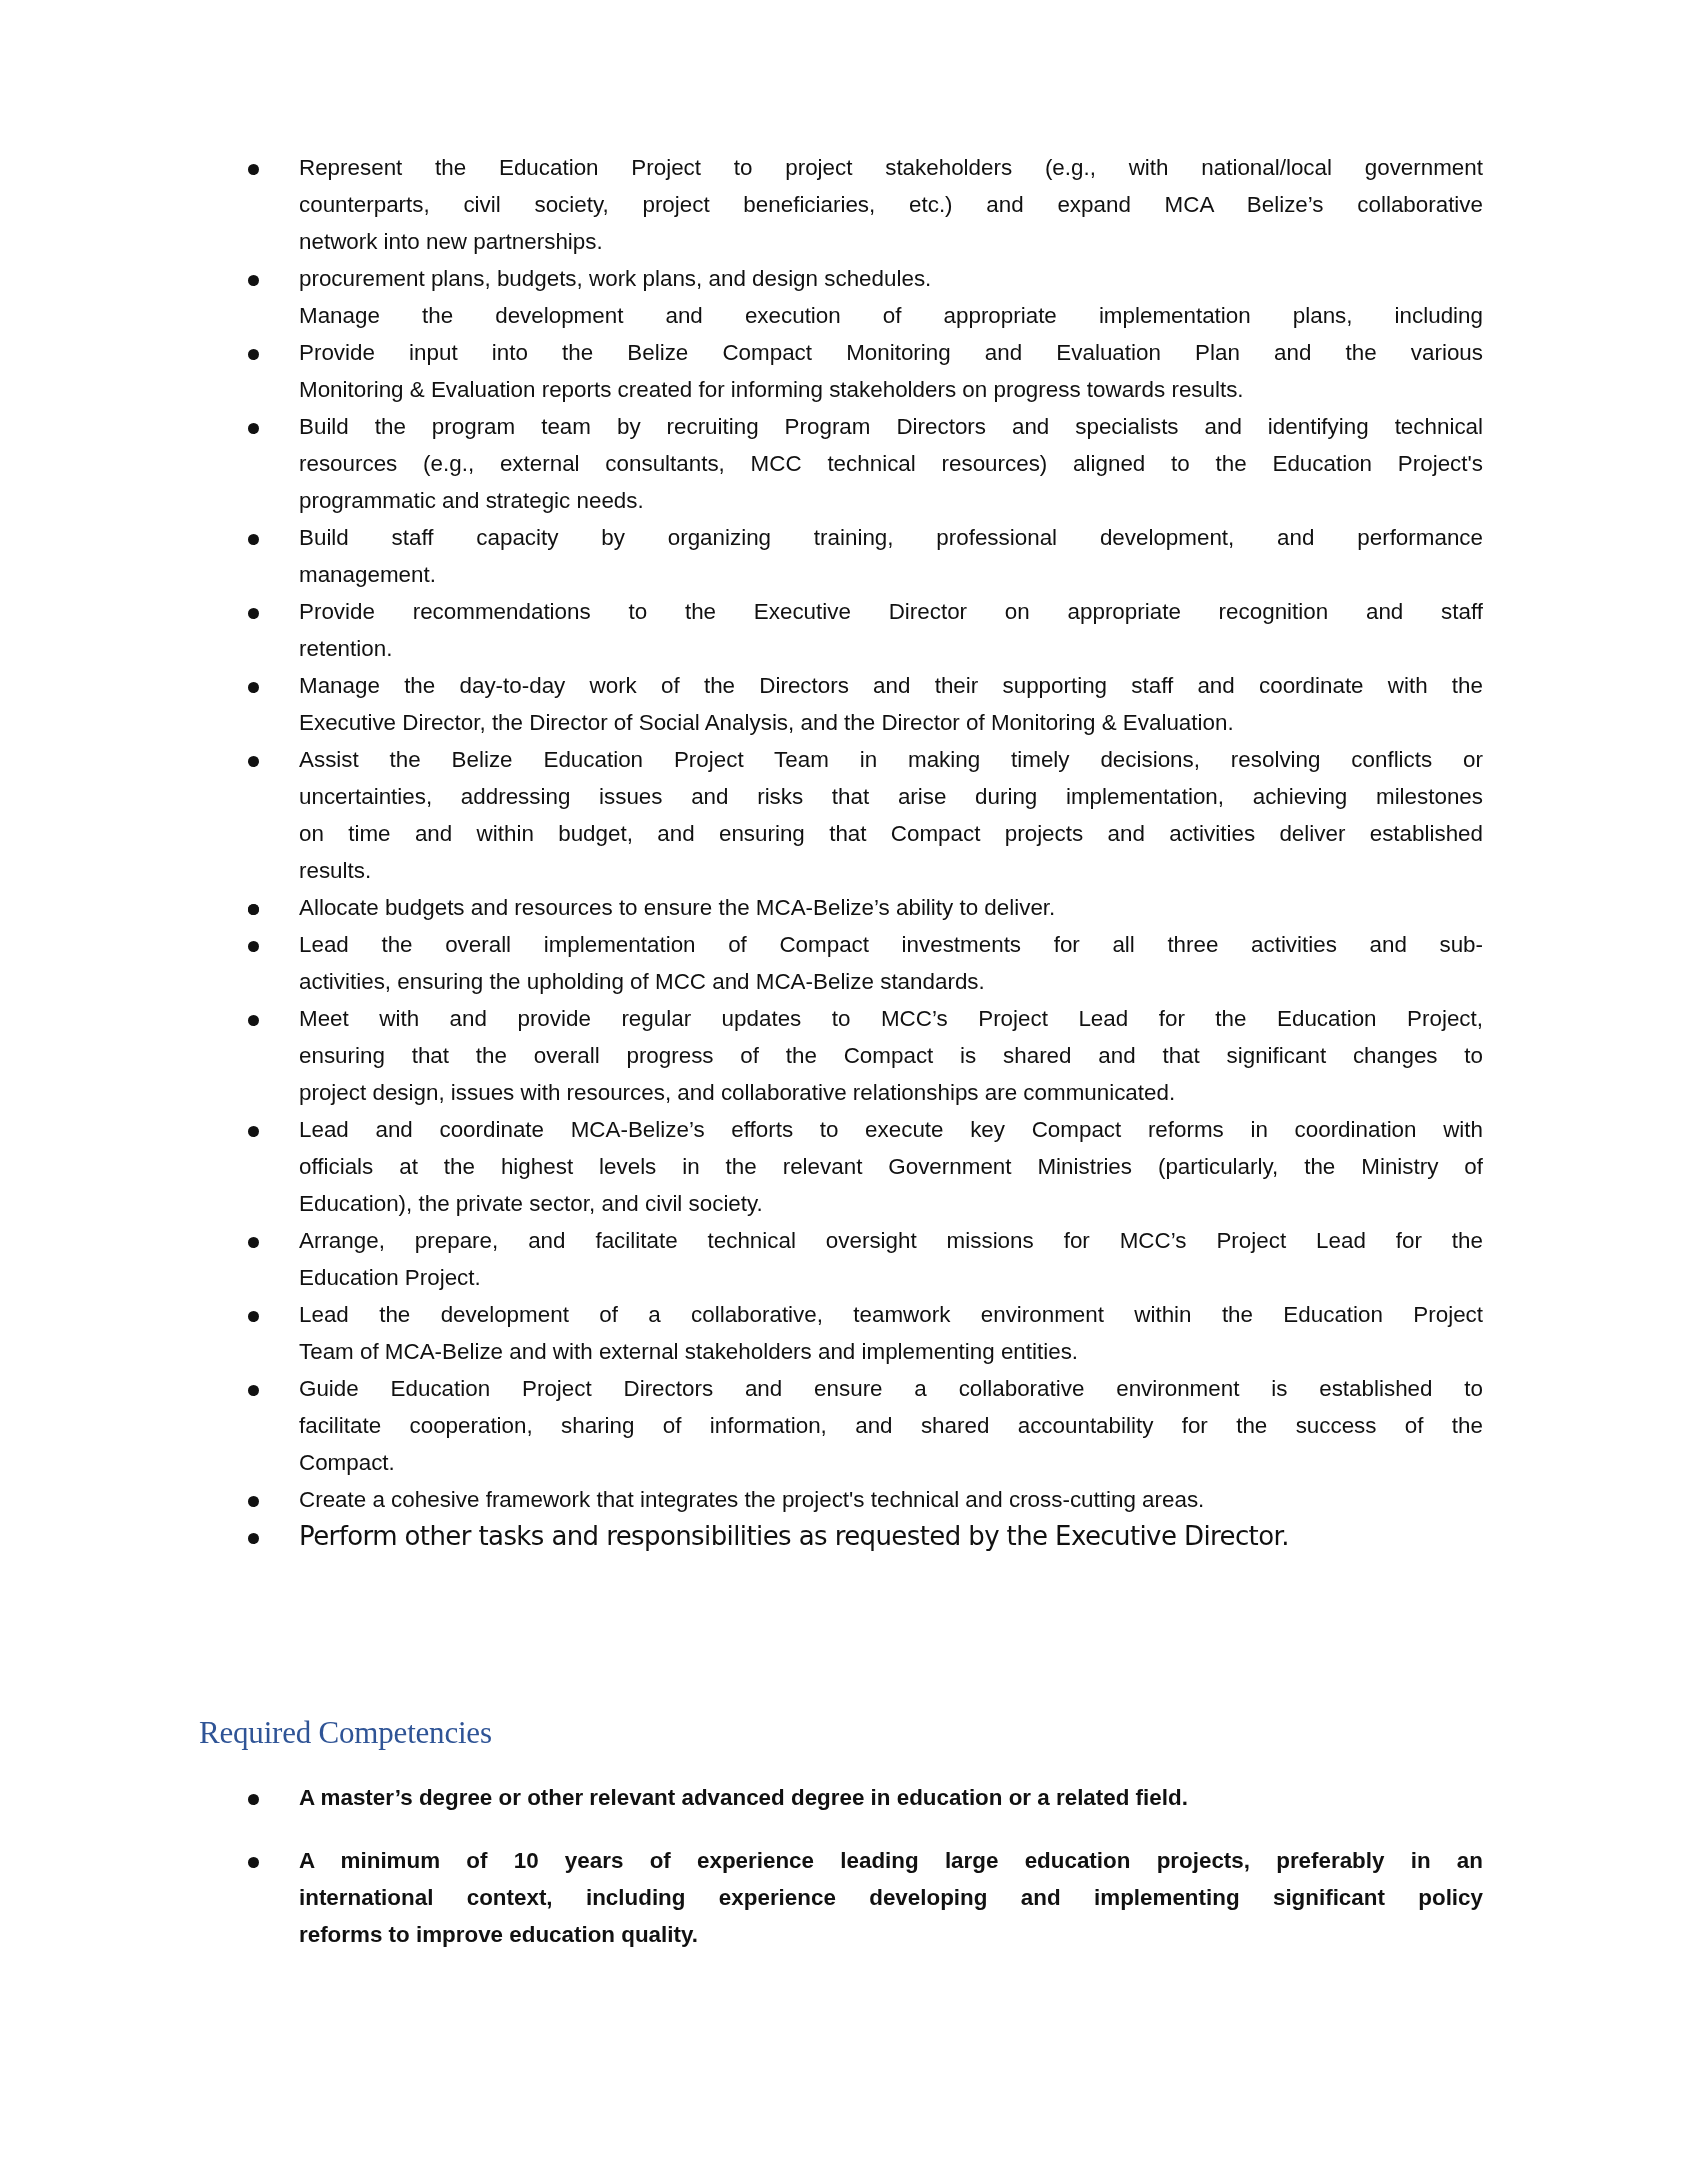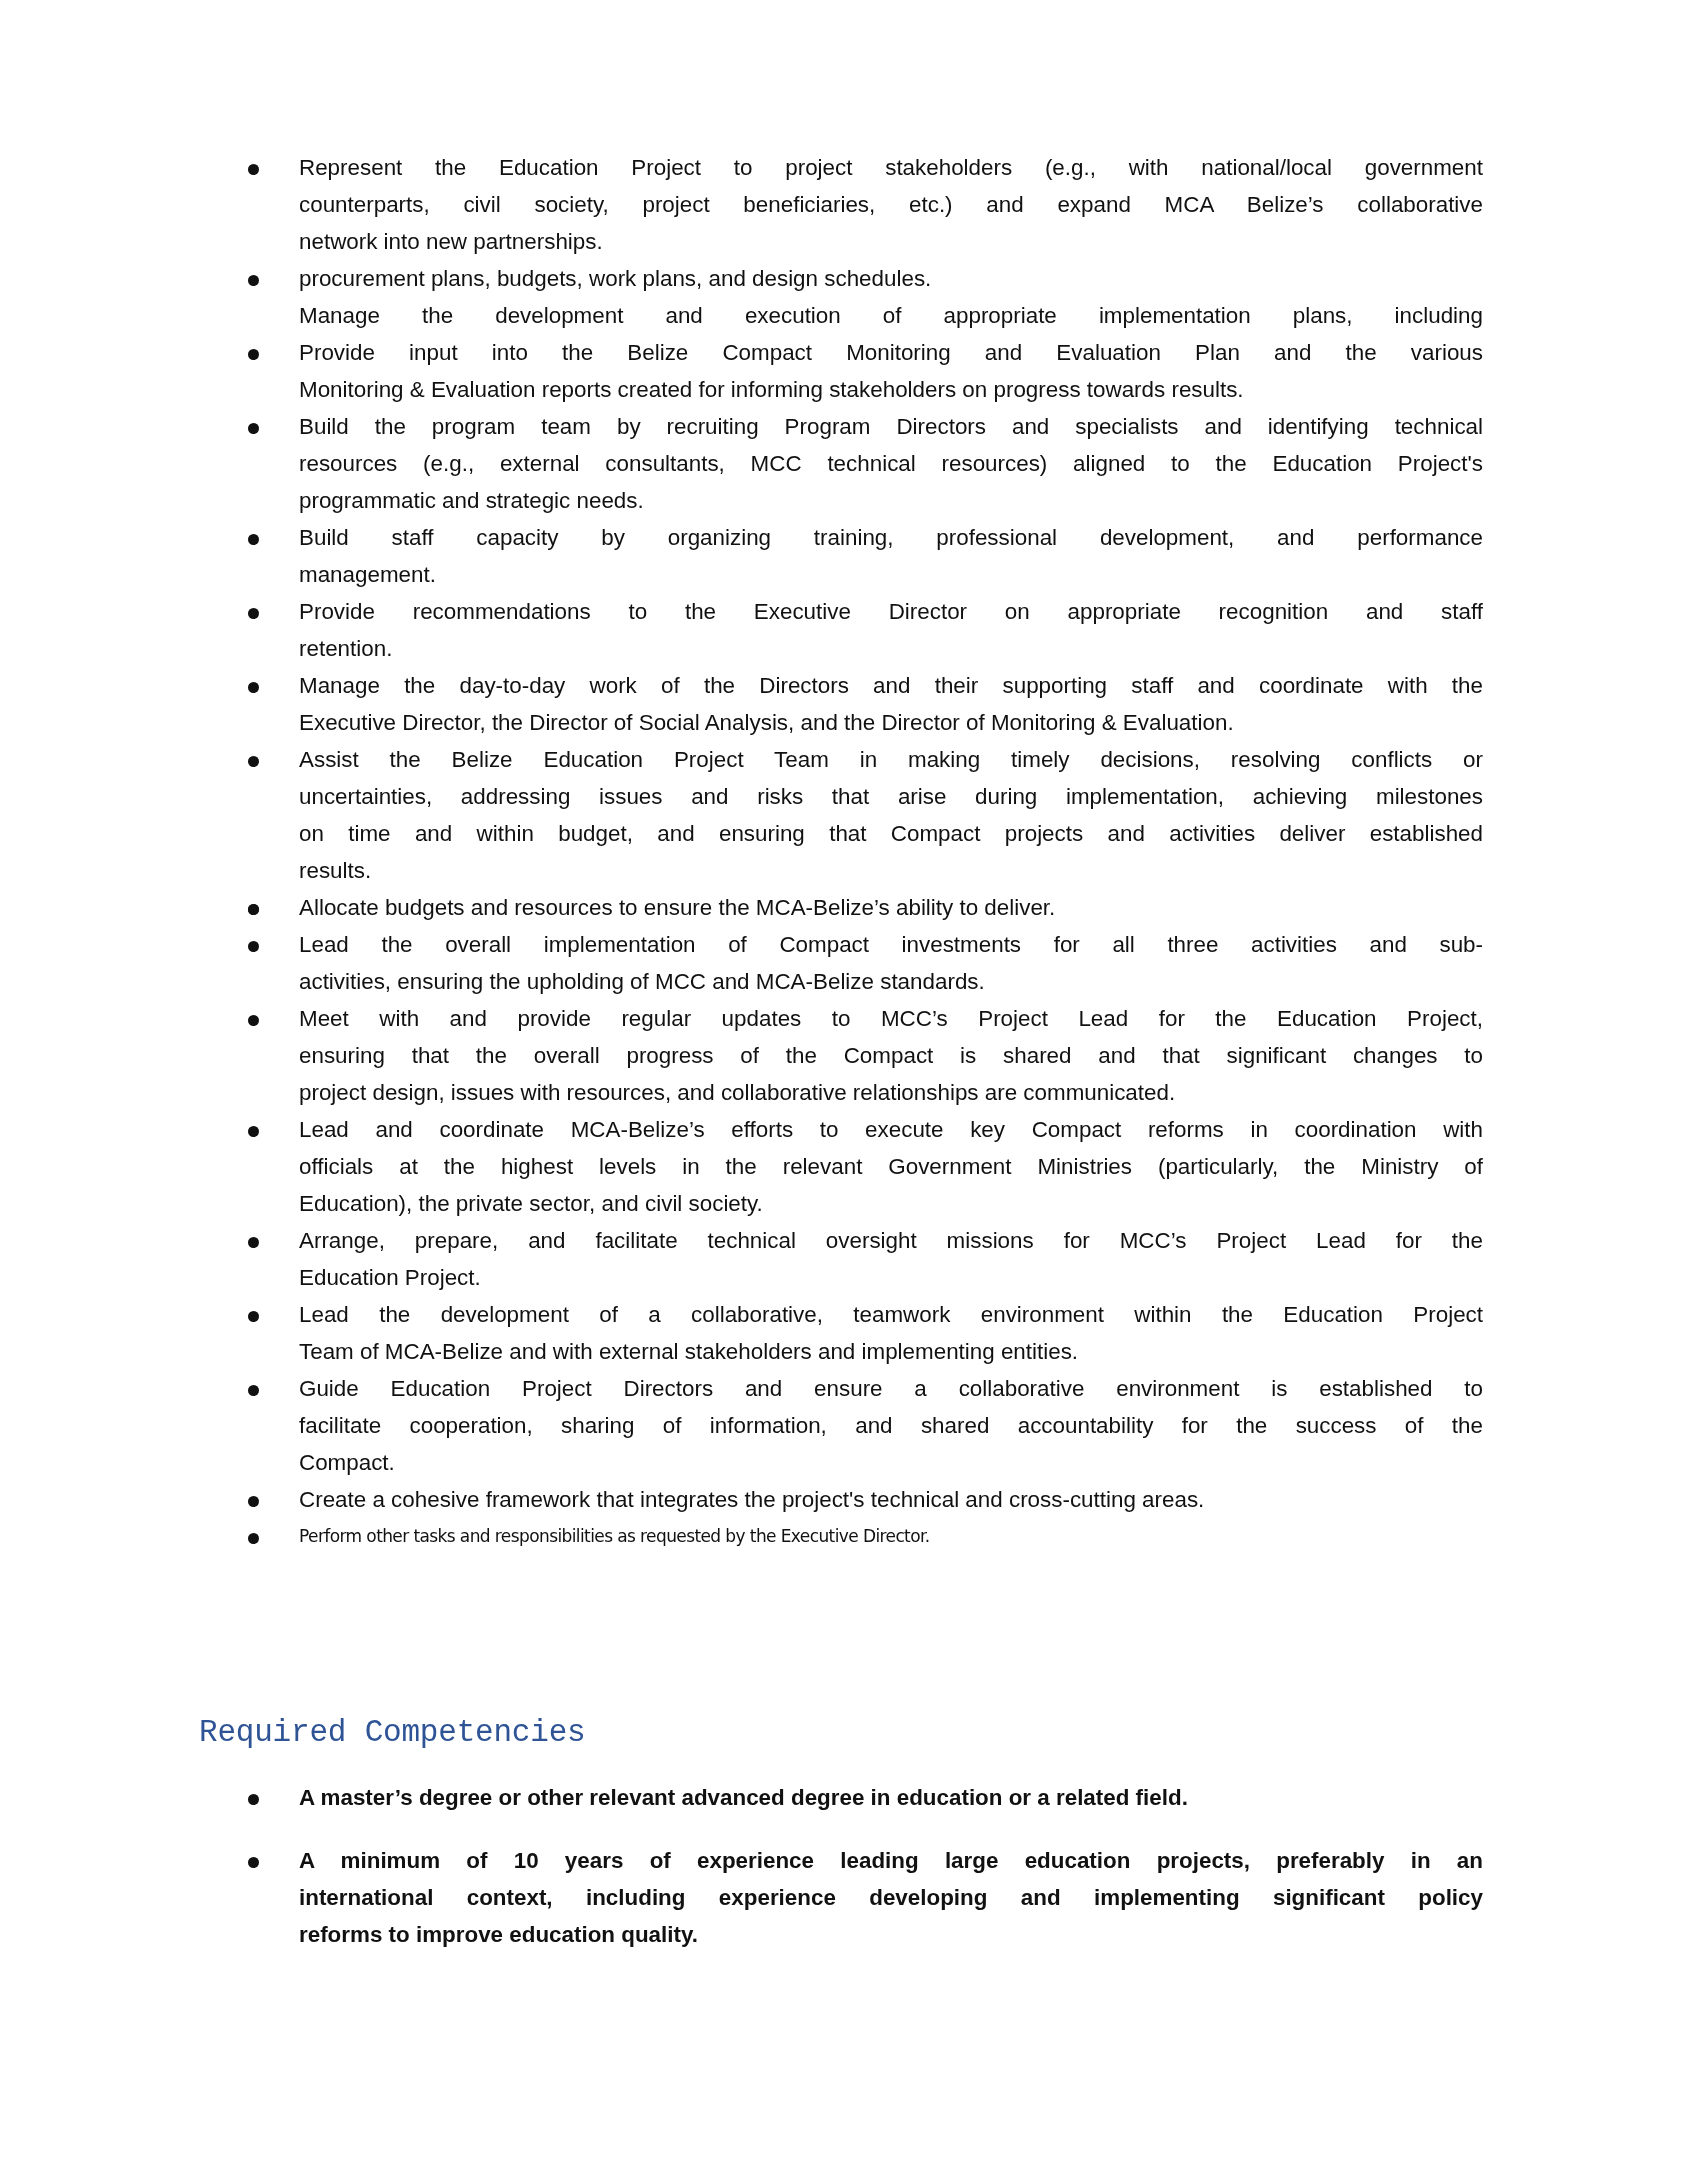--- a/index.html
+++ b/index.html
@@ -11,25 +11,25 @@
     position: absolute; left: 248px; width: 11px; height: 11px;
     border-radius: 50%; background: #111;
   }
   .text { margin-left: 299px; width: 1184px; }
   .line {
     display: block; height: 37px; line-height: 37px;
     font-family: "Liberation Sans", sans-serif; font-size: 22.4px; color: #111;
     text-align: justify; text-align-last: justify; white-space: nowrap;
   }
   .line.last { text-align-last: left; }
-  .line.alt { font-family: "DejaVu Sans", sans-serif; font-size: 17px; letter-spacing: -0.6px; }
+  .line.alt { font-family: "DejaVu Sans", sans-serif; font-size: 26px; letter-spacing: -0.6px; }
   #duties { top: 149px; }
   .heading {
     position: absolute; left: 199px; top: 1715px;
-    font-family: Liberation Mono, monospace; font-weight: 300;
+    font-family: Liberation Serif, serif; font-weight: 300;
     font-size: 31px; color: #2F5496; letter-spacing: -0.2px; margin: 0;
   }
   #competencies { top: 1779px; }
   #competencies .item { margin-bottom: 26px; }
   #competencies .line { height: 37px; line-height: 37px; font-weight: bold; }
 </style>
 </head>
 <body>
 
 <div class="page">

